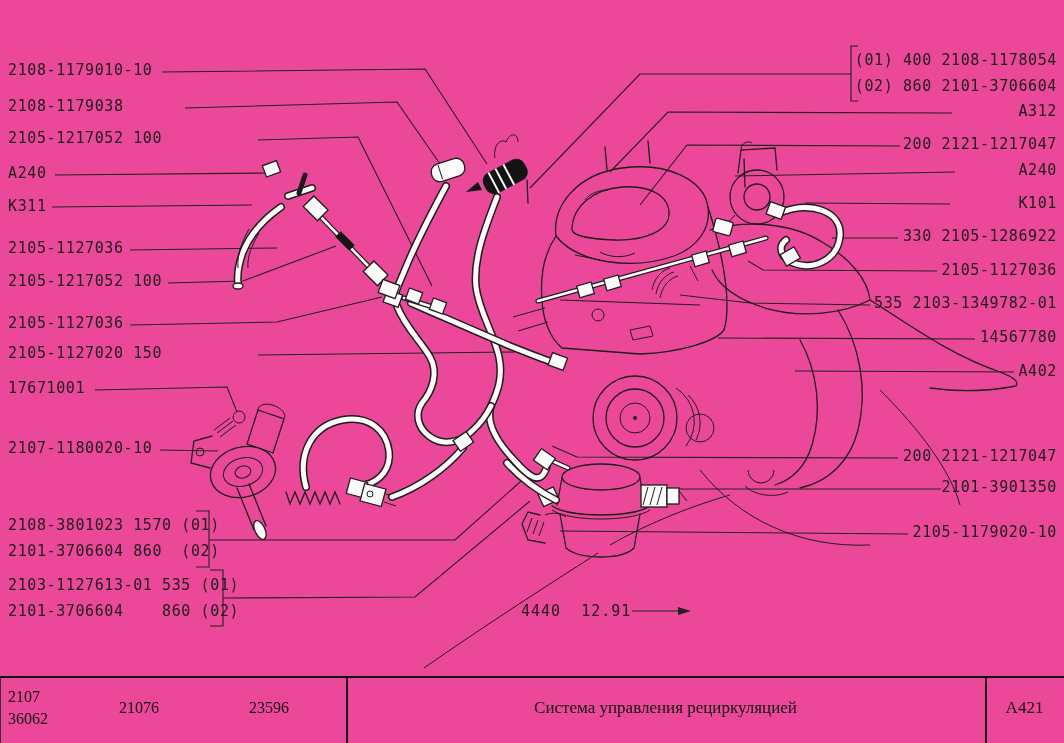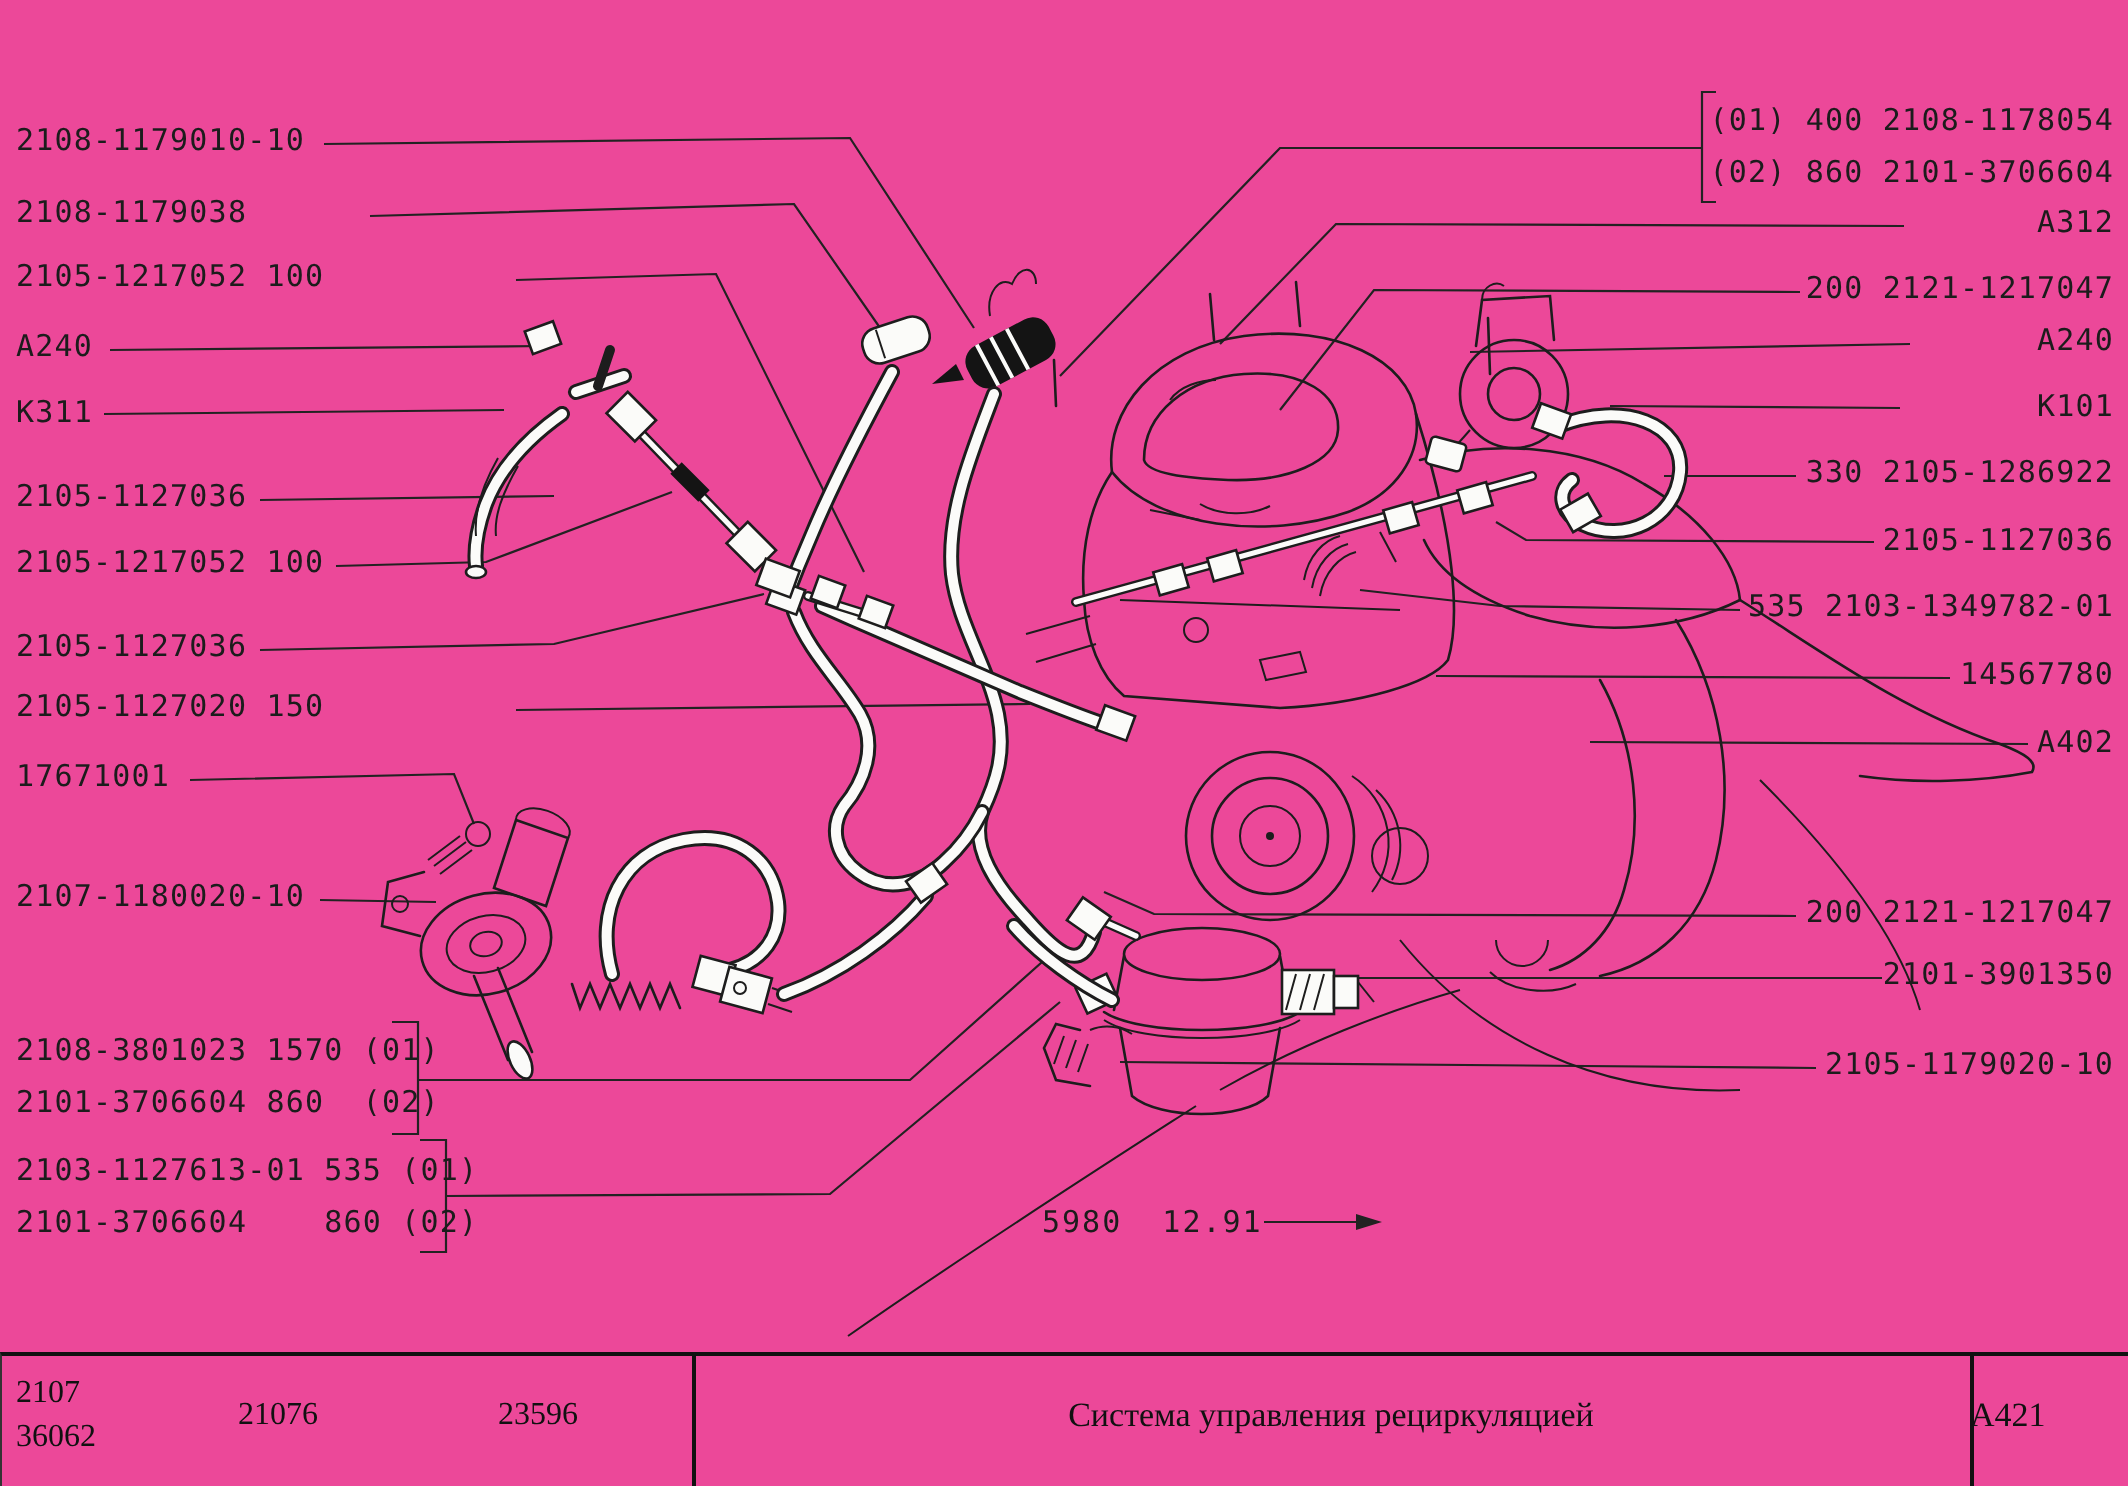--- a/index.html
+++ b/index.html
@@ -276,26 +276,26 @@
   <div class="lbl r" style="right:7px;top:196px">К101</div>
   <div class="lbl r" style="right:7px;top:229px">330 2105-1286922</div>
   <div class="lbl r" style="right:7px;top:263px">2105-1127036</div>
   <div class="lbl r" style="right:7px;top:296px">535 2103-1349782-01</div>
   <div class="lbl r" style="right:7px;top:330px">14567780</div>
   <div class="lbl r" style="right:7px;top:364px">А402</div>
   <div class="lbl r" style="right:7px;top:449px">200 2121-1217047</div>
   <div class="lbl r" style="right:7px;top:480px">2101-3901350</div>
   <div class="lbl r" style="right:7px;top:525px">2105-1179020-10</div>
 
-  <div class="note" style="left:521px;top:602px">5980  12.91</div>
+  <div class="note" style="left:521px;top:602px">4440  12.91</div>
 
   <div id="footer">
     <div class="vline" style="left:345px"></div>
     <div class="vline" style="left:984px"></div>
     <div class="fcell" style="left:7px;top:10px">2107</div>
     <div class="fcell" style="left:7px;top:32px">36062</div>
     <div class="fcell" style="left:118px;top:21px">21076</div>
     <div class="fcell" style="left:248px;top:21px">23596</div>
     <div class="fcell ftitle" style="left:345px;width:639px;top:20px;text-align:center">Система управления рециркуляцией</div>
-    <div class="fcell ftitle" style="left:984px;width:79px;top:20px;text-align:left">А421</div>
+    <div class="fcell ftitle" style="left:984px;width:79px;top:20px;text-align:center">А421</div>
   </div>
 
 </div>
 
 </body></html>

